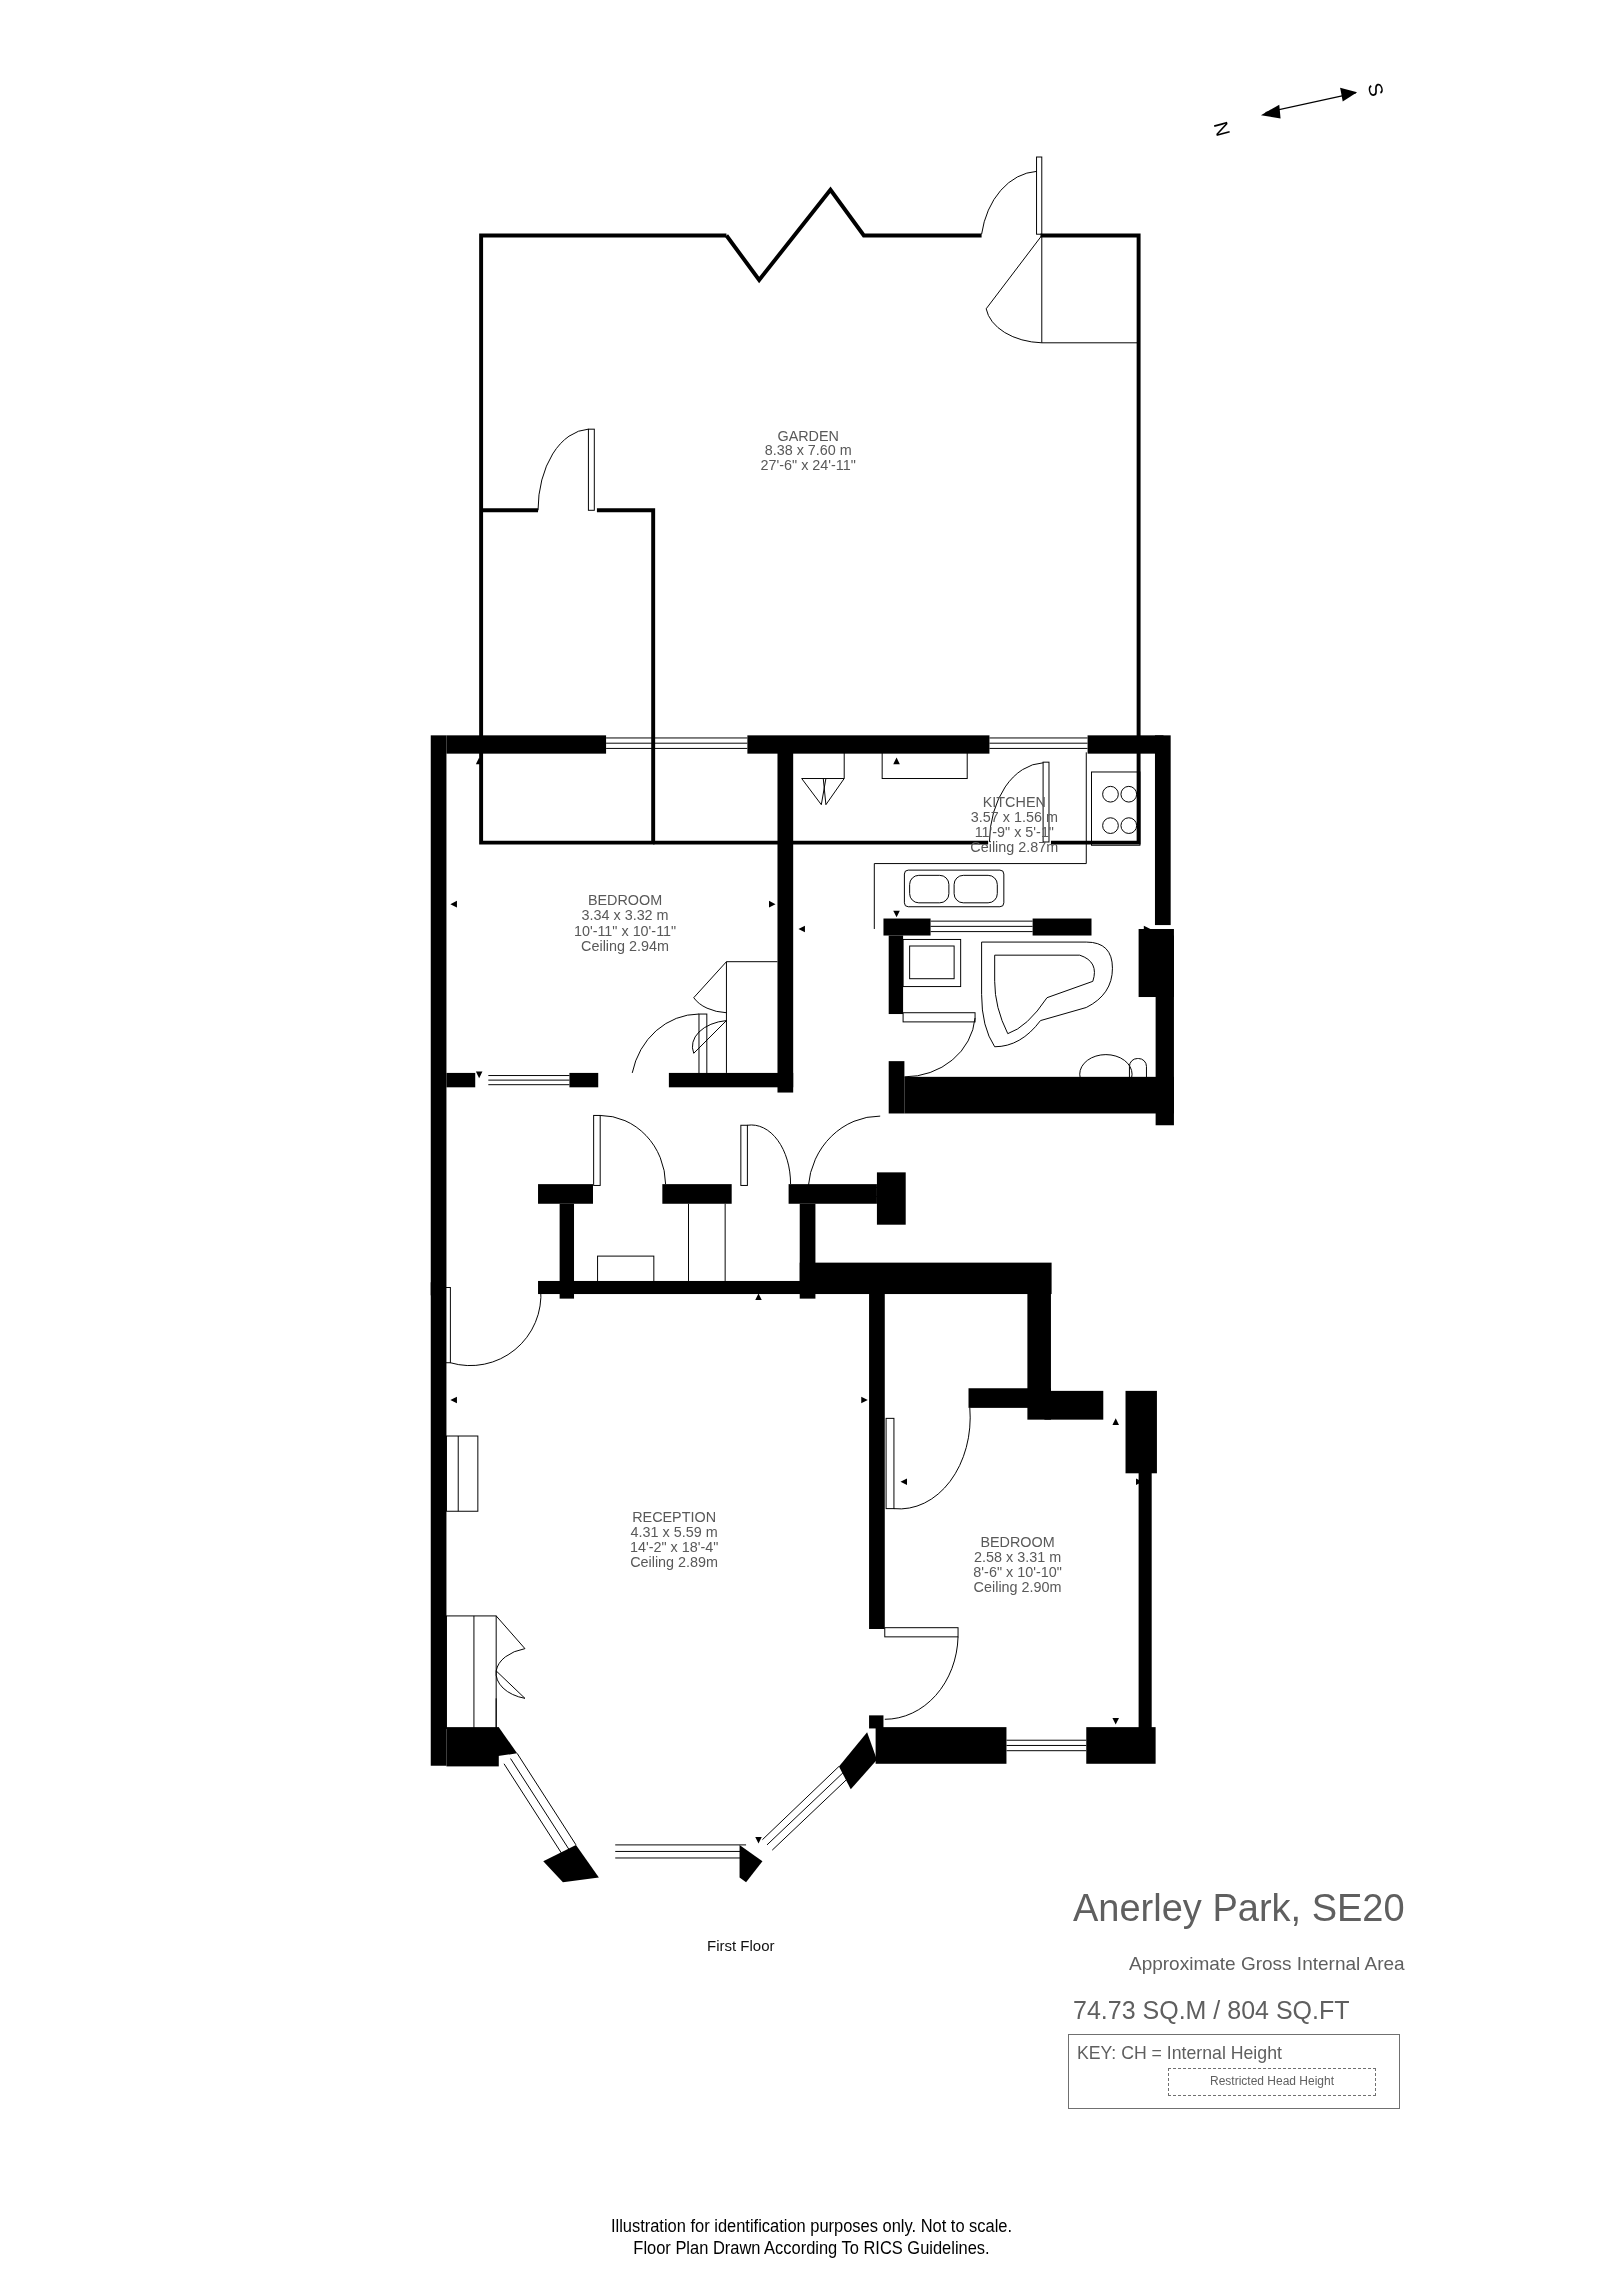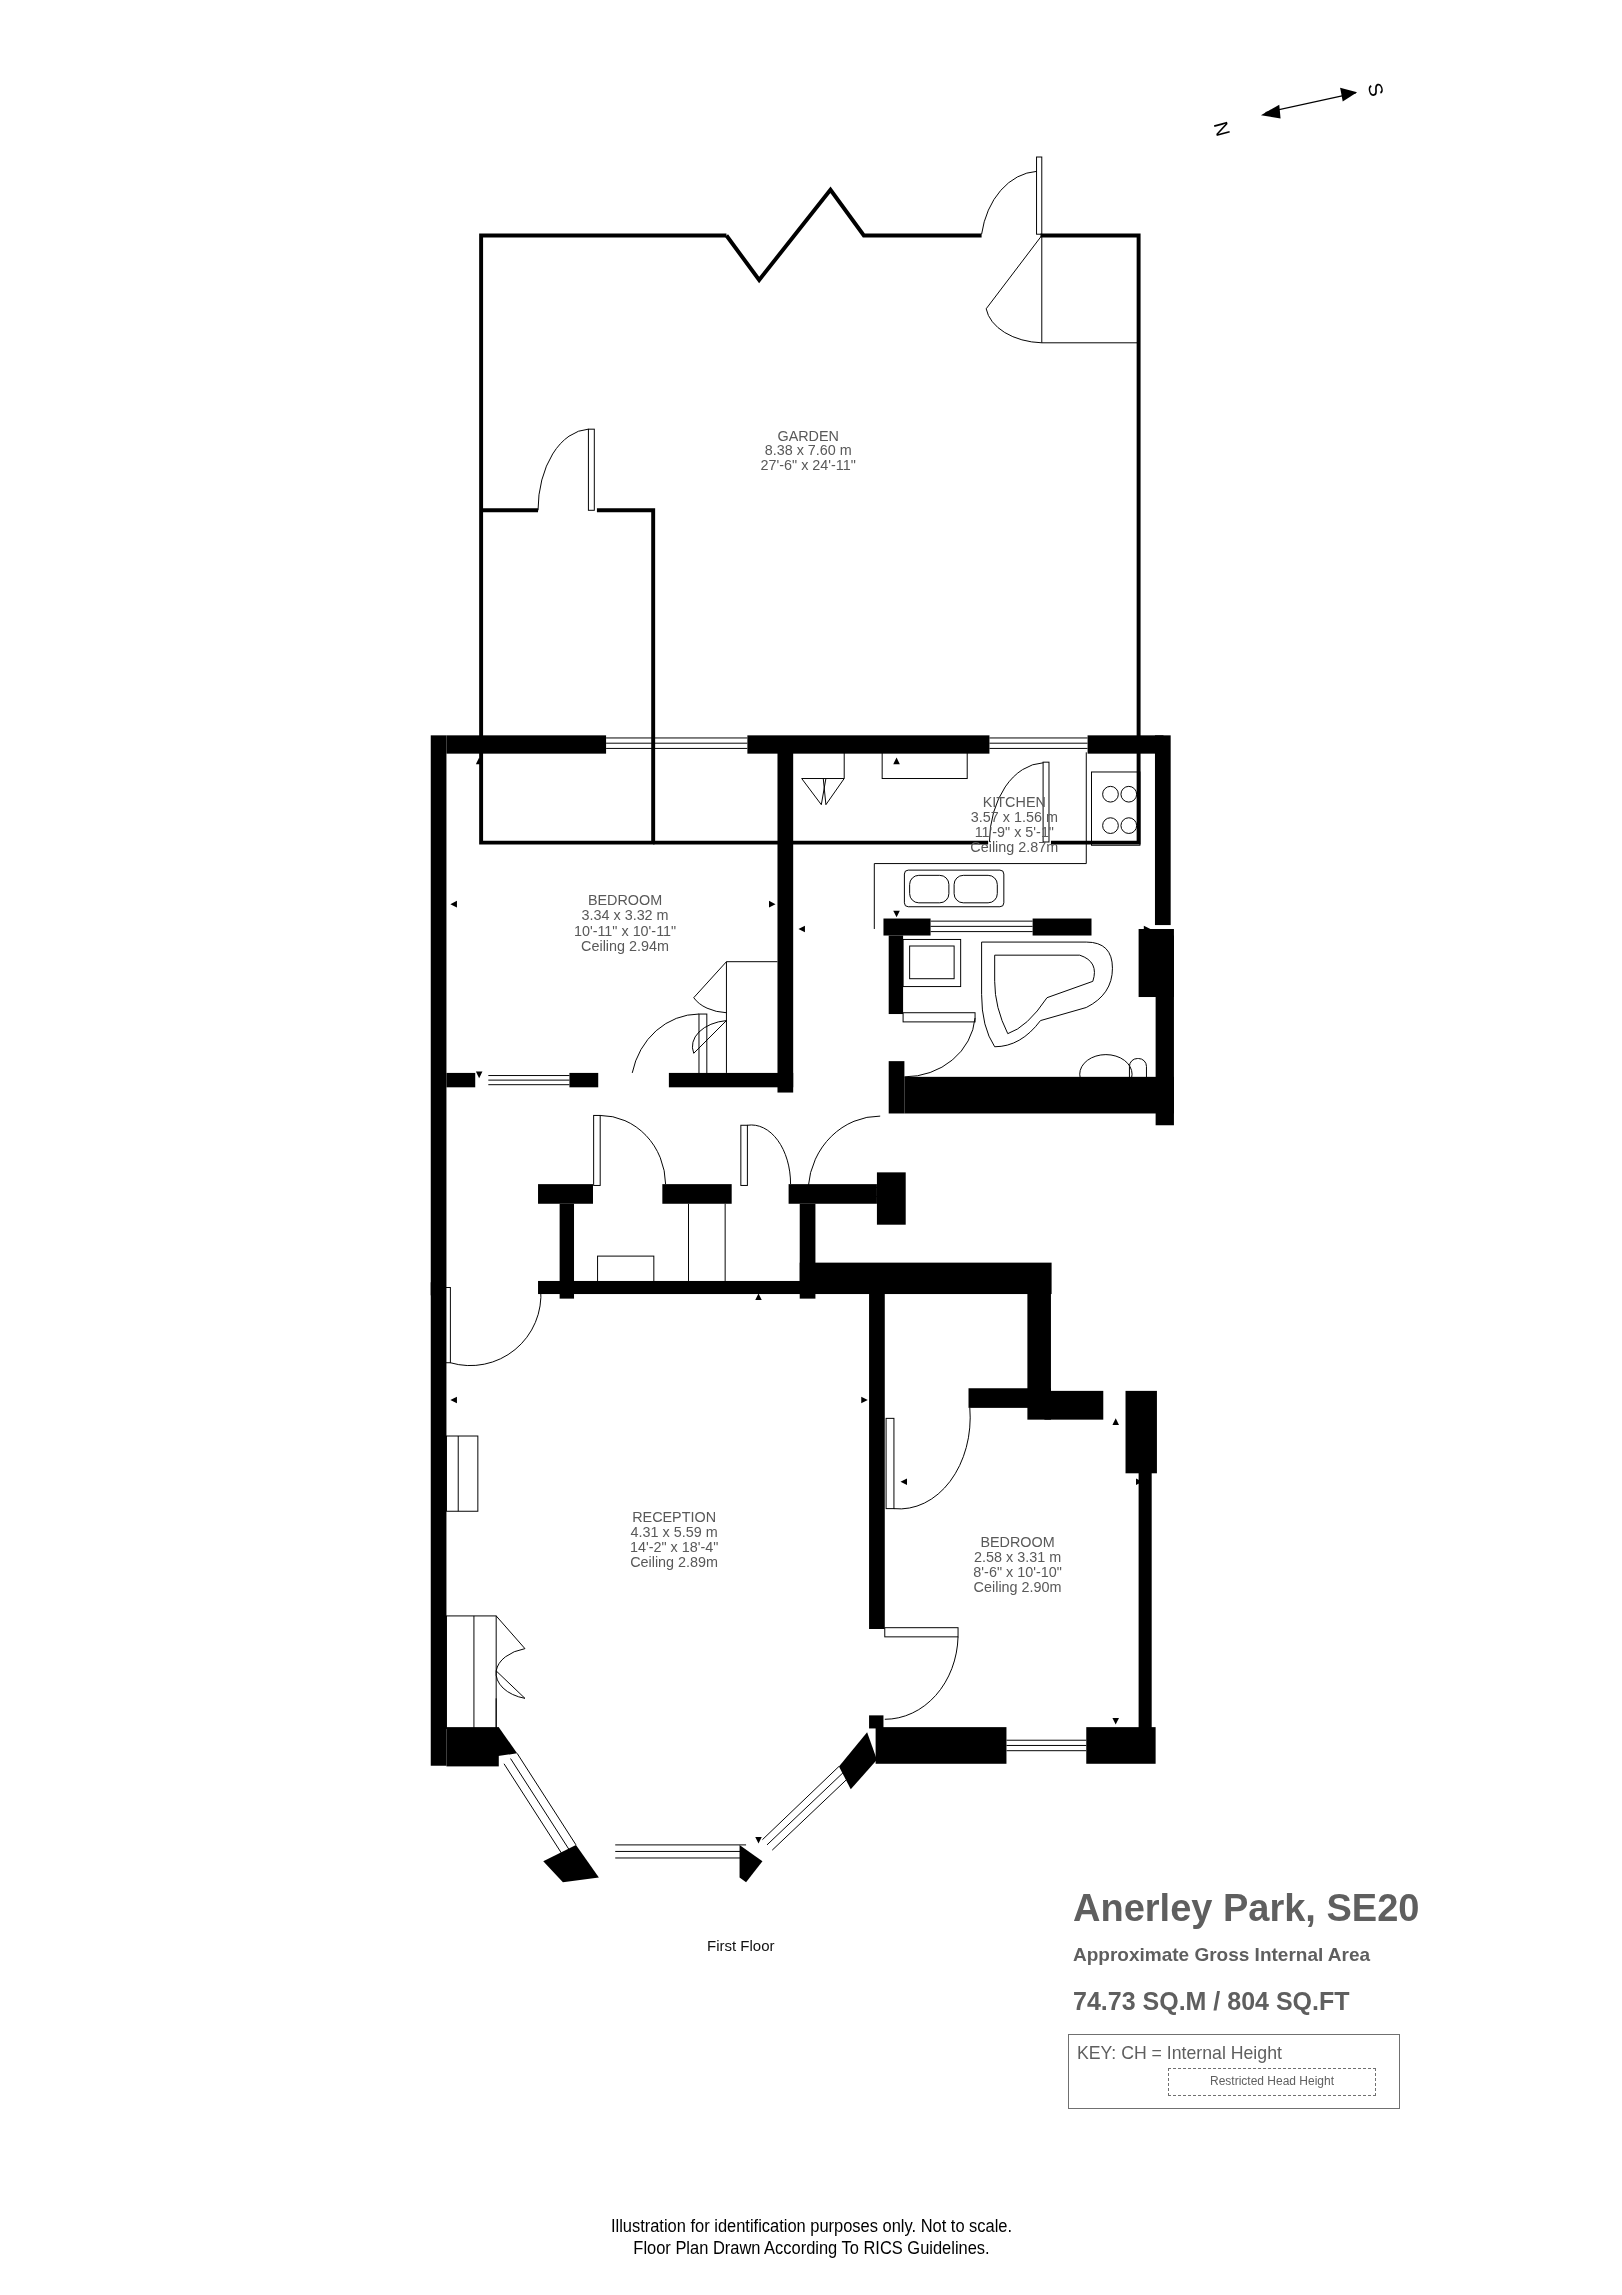--- a/index.html
+++ b/index.html
@@ -1,22 +1,22 @@
 <!DOCTYPE html>
 <html style="font-size:10.5px"><head>
   <meta charset="utf-8">
   <style>
     html, body { margin: 0; padding: 0; background: #ffffff; }
     body { width: 1623px; height: 2295px; position: relative; overflow: hidden; font-family: "Liberation Sans", sans-serif; }
     #plan { position: absolute; left: 0; top: 0; width: 1623px; height: 2295px; }
     .room-label { font-family: "Liberation Sans", sans-serif; fill: #595959; text-anchor: middle; font-size: 22px; }
     .compass-text { font-family: "Liberation Sans", sans-serif; fill: #000; font-size: 30px; }
-    .info-block { position: absolute; left: 1073px; top: 1885px; color: #5f5f5f; font-weight: bold; }
+    .info-block { position: absolute; left: 1073px; top: 1885px; color: #5f5f5f; }
     .info-title { font-size: 38px; line-height: 46px; white-space: nowrap; }
-    .info-sub { font-size: 19px; line-height: 26px; white-space: nowrap; margin-top: 11px; }
+    .info-sub { font-size: 19px; line-height: 26px; white-space: nowrap; margin-top: 20px; text-align: right; }
     .info-area { font-size: 25px; line-height: 33px; white-space: nowrap; margin-top: 17px; }
     .key-box { position: absolute; left: 1068px; top: 2034px; width: 332px; height: 75px; border: 1.3px solid #707070; box-sizing: border-box; color: #5f5f5f; }
     .key-line { position: absolute; left: 7.9px; top: 7.9px; font-size: 17.7px; white-space: nowrap; }
     .key-restricted { position: absolute; left: 99px; top: 33px; width: 208px; height: 27.5px; border: 1.3px dashed #707070; box-sizing: border-box; font-size: 12px; text-align: center; line-height: 25px; white-space: nowrap; }
     .floor-label { position: absolute; left: 707px; top: 1937px; font-size: 15px; color: #111; white-space: nowrap; }
     .disclaimer { position: absolute; left: 0; width: 1623px; top: 2215px; text-align: center; color: #000; font-size: 18.3px; line-height: 22px; transform: scaleX(0.9); transform-origin: 50% 0; }
   </style>
 </head>
 <body>
 

